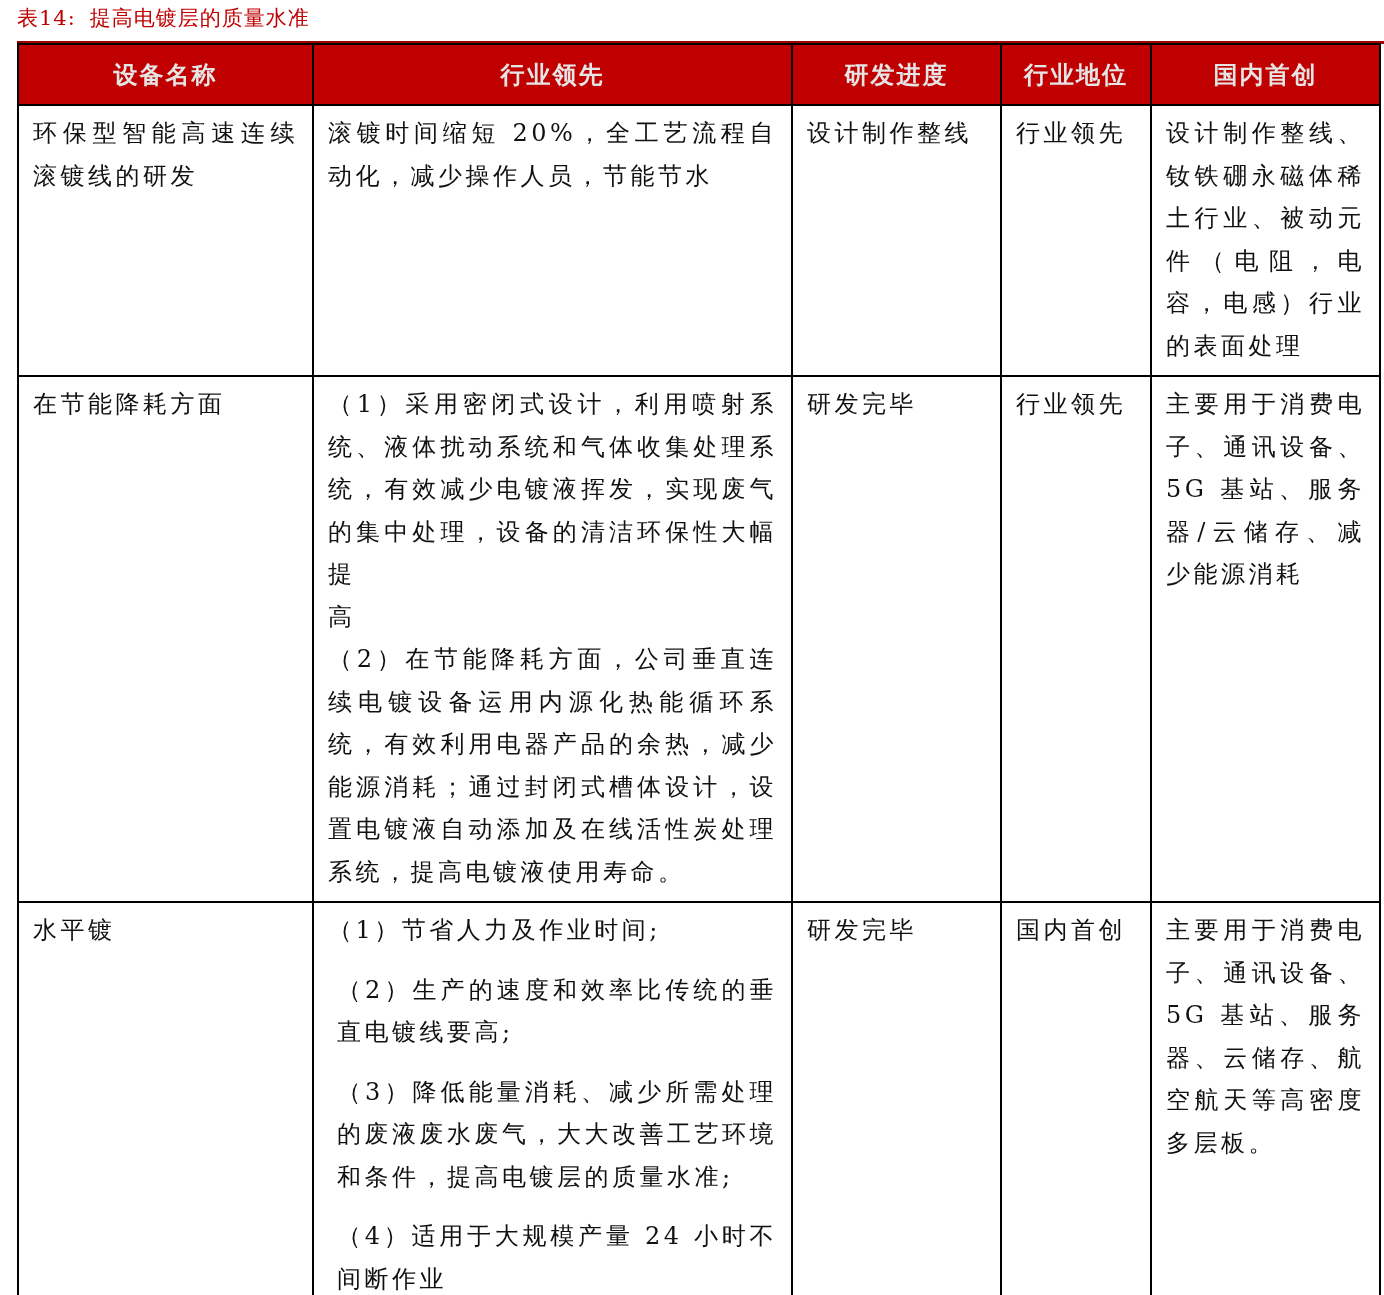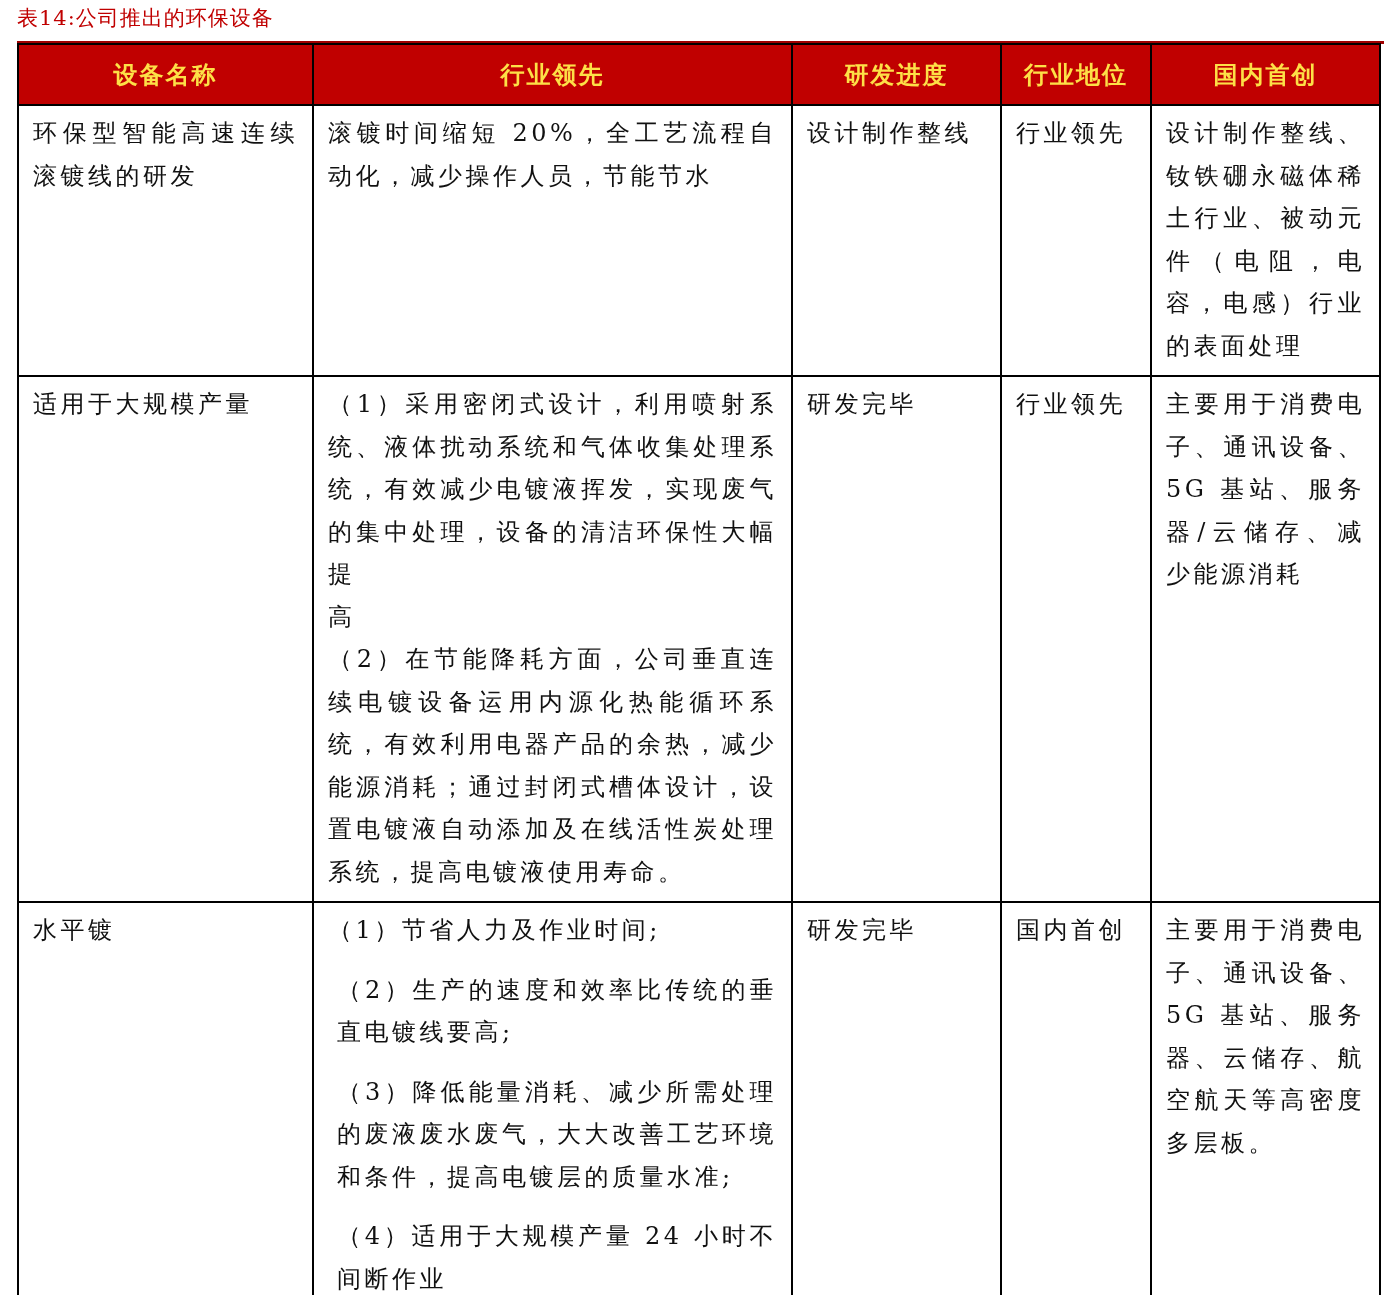--- a/index.html
+++ b/index.html
@@ -13,21 +13,21 @@
     }
     .caption {
       position: absolute;
       left: 17px;
       top: 4px;
       font-size: 21px;
       color: #c00000;
       letter-spacing: 1px;
       font-family: "DejaVu Serif", serif;
     }
-    .caption .cap-num { }
+    .caption .cap-num { margin-right: 14px; }
     .top-rule {
       position: absolute;
       left: 17px;
       top: 41px;
       width: 1367px;
       height: 3px;
       background: #a00000;
     }
     table.env-table {
       position: absolute;
@@ -35,21 +35,21 @@
       top: 43px;
       width: 1362px;
       border-collapse: collapse;
       table-layout: fixed;
     }
     table.env-table th, table.env-table td {
       border: 2px solid #000000;
     }
     table.env-table th {
       background: #c00000;
-      color: #fde047;
+      color: #e5e5e5;
       font-weight: bold;
       font-size: 24px;
       height: 61px;
       text-align: center;
       vertical-align: middle;
       letter-spacing: 2px;
       font-family: "DejaVu Sans", sans-serif;
     }
     table.env-table td {
       vertical-align: top;
@@ -73,21 +73,21 @@
       font-family: "DejaVu Sans", sans-serif;
       color: #111111;
       letter-spacing: 0px;
       text-shadow: 1px 1px 0 #ffffff, -1px -1px 0 #ffffff, 2px 2px 2px rgba(0,0,0,0.35);
     }
   </style>
 </head>
 <body>
 
 <div class="caption">
-  <span class="cap-num">表14:</span><span>公司推出的环保设备</span>
+  <span class="cap-num">表14:</span><span>提高电镀层的质量水准</span>
 </div>
 <div class="top-rule"></div>
 
 <table class="env-table">
   <colgroup>
     <col style="width:295px">
     <col style="width:479px">
     <col style="width:209px">
     <col style="width:150px">
     <col style="width:229px">
@@ -105,21 +105,21 @@
     <tr class="row1">
       <td>环保型智能高速连续滚镀线的研发</td>
       <td class="col-perf">
         <span class="para">滚镀时间缩短 20%，全工艺流程自动化，减少操作人员，节能节水</span>
       </td>
       <td>设计制作整线</td>
       <td>行业领先</td>
       <td>设计制作整线、钕铁硼永磁体稀土行业、被动元件（电阻，电容，电感）行业的表面处理</td>
     </tr>
     <tr class="row2">
-      <td>适用于大规模产量</td>
+      <td>在节能降耗方面</td>
       <td class="col-perf">
         <span class="para">（1）采用密闭式设计，利用喷射系统、液体扰动系统和气体收集处理系统，有效减少电镀液挥发，实现废气的集中处理，设备的清洁环保性大幅提　　　　　　　　　　　　　　　高</span>
         <span class="para">（2）在节能降耗方面，公司垂直连续电镀设备运用内源化热能循环系统，有效利用电器产品的余热，减少能源消耗；通过封闭式槽体设计，设置电镀液自动添加及在线活性炭处理系统，提高电镀液使用寿命。</span>
       </td>
       <td>研发完毕</td>
       <td>行业领先</td>
       <td>主要用于消费电子、通讯设备、5G 基站、服务器/云储存、减少能源消耗</td>
     </tr>
     <tr class="row3">
       <td>水平镀</td>

